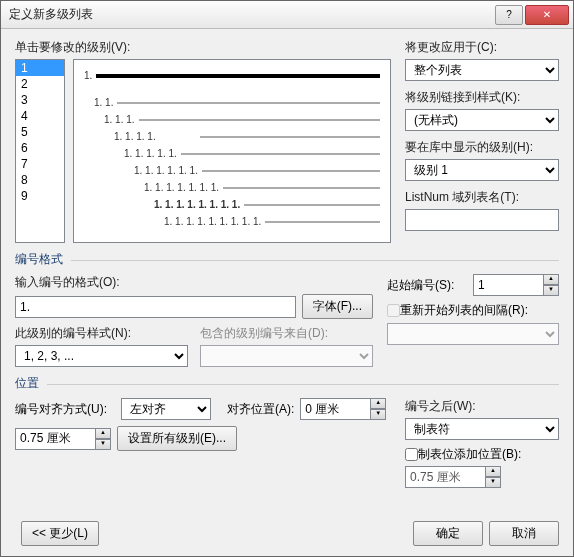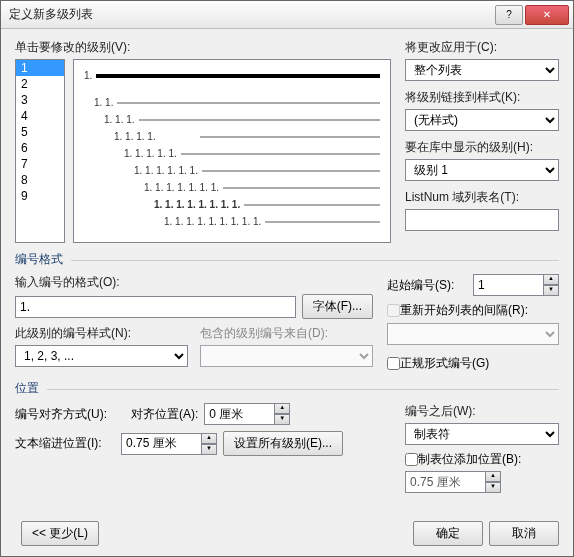--- a/index.html
+++ b/index.html
@@ -163,44 +163,40 @@
                 <div class="spin-btn">▲</div>
                 <div class="spin-btn">▼</div>
               </div>
           </div>
         </div>
         <div class="chk" style="margin-bottom:4px">
           <input type="checkbox" disabled="" style="">
           <span class="disabled">重新开始列表的间隔(R):</span>
         </div>
         <select disabled="" style="margin-bottom:10px"><option></option></select>
-        <div class="chk">
-          <input type="checkbox" style="">
-          <span>正规形式编号(G)</span>
-        </div>
       </div>
     </div>
 
     <div class="group-hdr short">位置</div>
 
     <div class="row">
       <div class="col-left">
         <div class="field-row">
           <span class="field-label">编号对齐方式(U):</span>
+          <select style="width:90px"><option>左对齐</option></select>
           <span style="margin-left:10px">对齐位置(A):</span>
           <div class="spin">
             <input type="text" value="0 厘米" style="">
             <div class="spin-btns">
                 <div class="spin-btn">▲</div>
                 <div class="spin-btn">▼</div>
               </div>
           </div>
         </div>
         <div class="field-row">
-          <span class="field-label">文本缩进位置(I):</span>
           <div class="spin">
             <input type="text" style="width: 80px;" value="0.75 厘米">
             <div class="spin-btns">
                 <div class="spin-btn">▲</div>
                 <div class="spin-btn">▼</div>
               </div>
           </div>
           <button class="btn" style="">设置所有级别(E)...</button>
         </div>
       </div>

